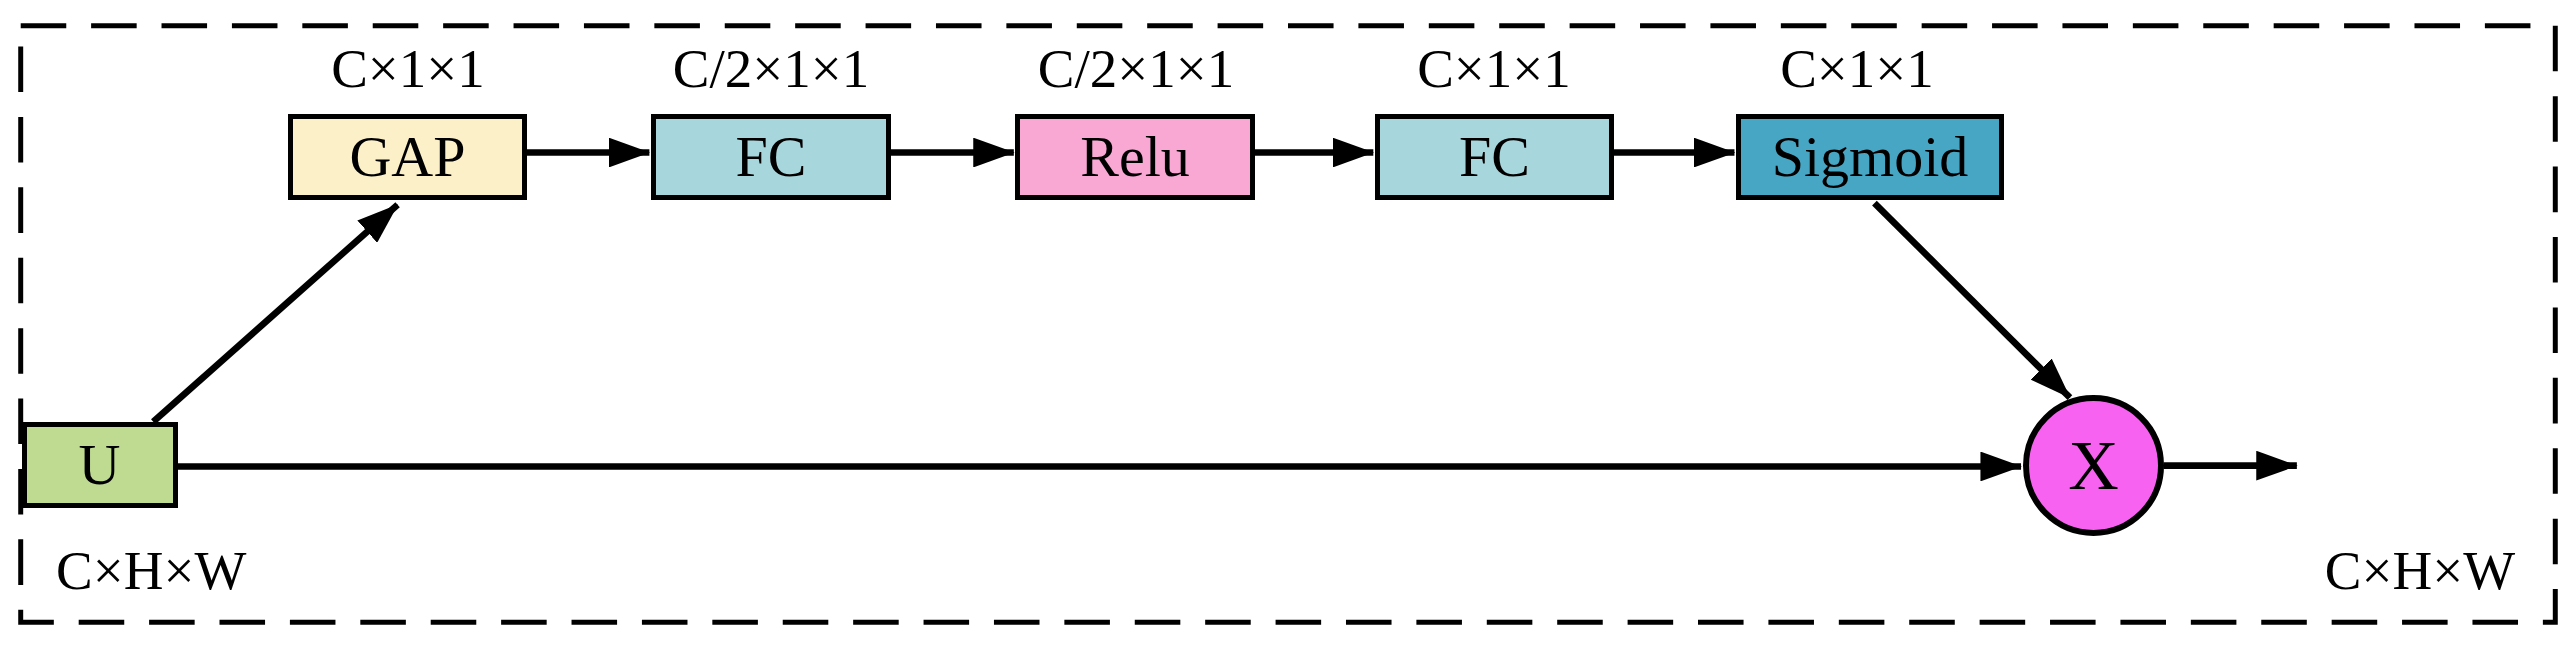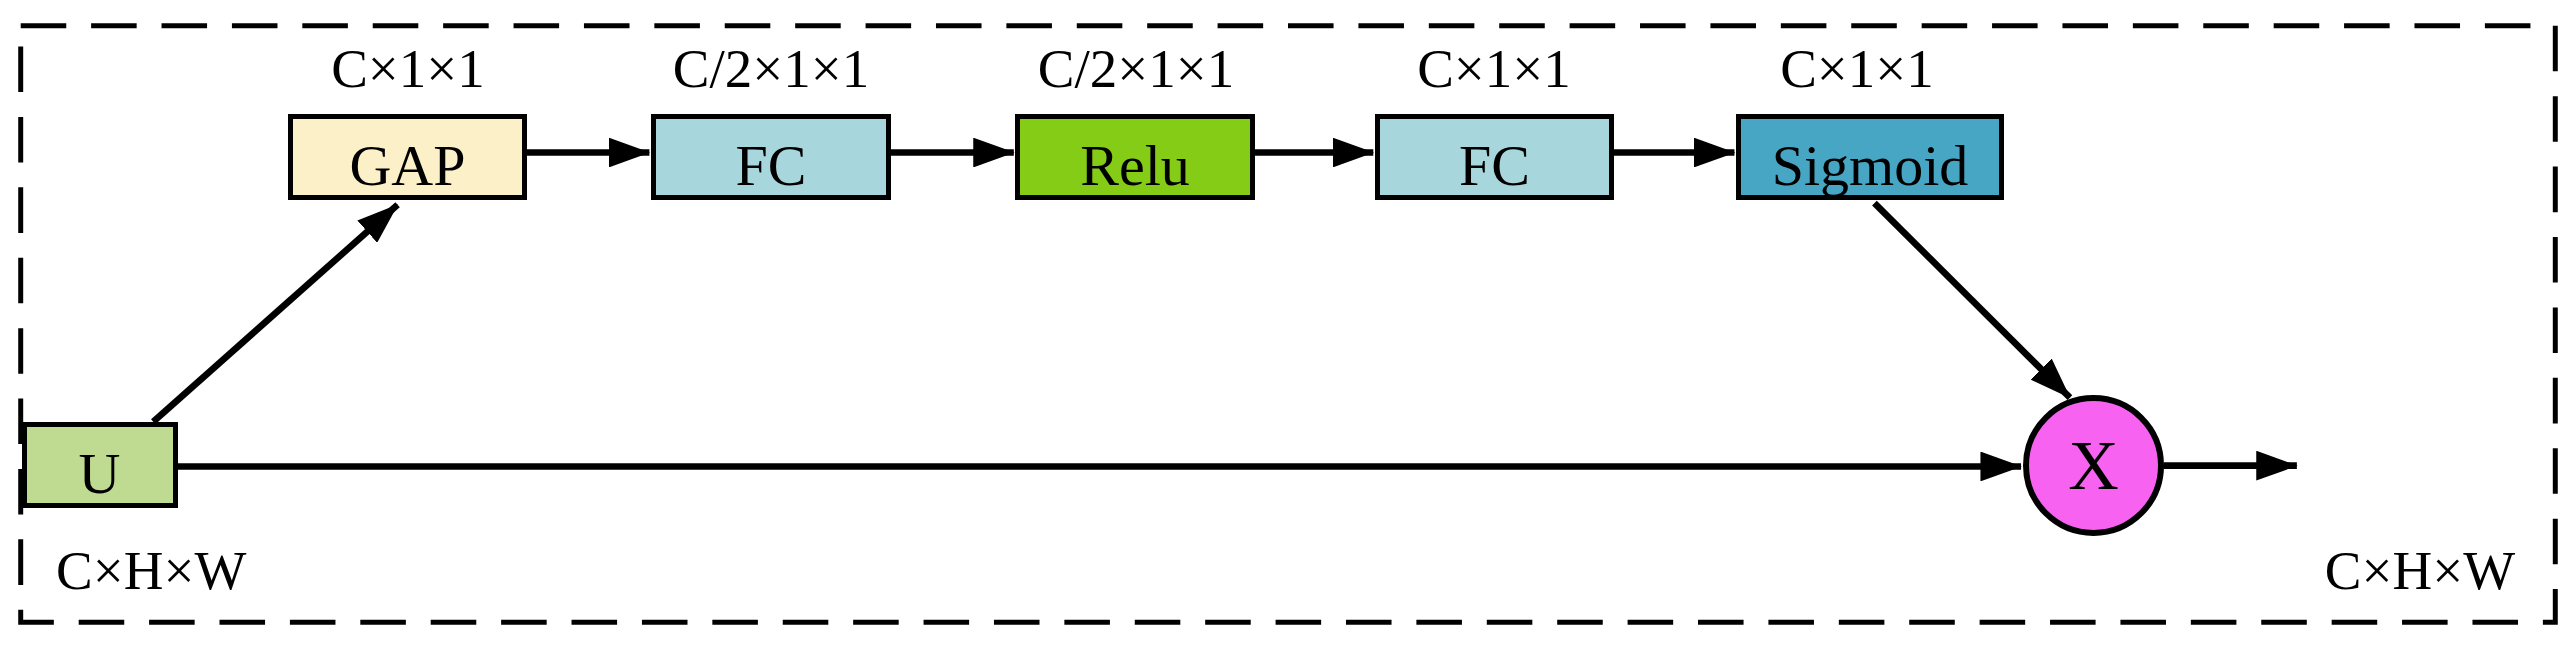--- a/index.html
+++ b/index.html
@@ -22,21 +22,21 @@
     left: 0;
     top: 0;
     width: 2576px;
     height: 648px;
   }
   .block {
     position: absolute;
     box-sizing: border-box;
     border: 5px solid #000000;
     display: flex;
-    align-items: flex-end;
+    align-items: center;
     justify-content: center;
     font-size: 58px;
     line-height: 1;
   }
   .block-gap     { left: 288px;  top: 114px; width: 239px; height: 86px; }
   .block-fc1     { left: 651px;  top: 114px; width: 240px; height: 86px; }
   .block-relu    { left: 1015px; top: 114px; width: 240px; height: 86px; }
   .block-fc2     { left: 1375px; top: 114px; width: 239px; height: 86px; }
   .block-sigmoid { left: 1736px; top: 114px; width: 268px; height: 86px; }
   .block-input   { left: 21.5px;   top: 422px; width: 156px; height: 86px; }
@@ -110,21 +110,21 @@
   <div class="dim-label centered dim-output">C×H×W</div>
 
   <div class="block block-gap" style="background-color: rgb(251, 240, 199);">
     <span>GAP</span>
   </div>
 
   <div class="block block-fc1" style="background-color: rgb(167, 215, 220);">
     <span>FC</span>
   </div>
 
-  <div class="block block-relu" style="background-color: #84cc16;">
+  <div class="block block-relu" style="background-color: #f9a8d4;">
     <span>Relu</span>
   </div>
 
   <div class="block block-fc2" style="background-color: rgb(167, 215, 220);">
     <span>FC</span>
   </div>
 
   <div class="block block-sigmoid" style="background-color: rgb(71, 166, 196);">
     <span>Sigmoid</span>
   </div>

